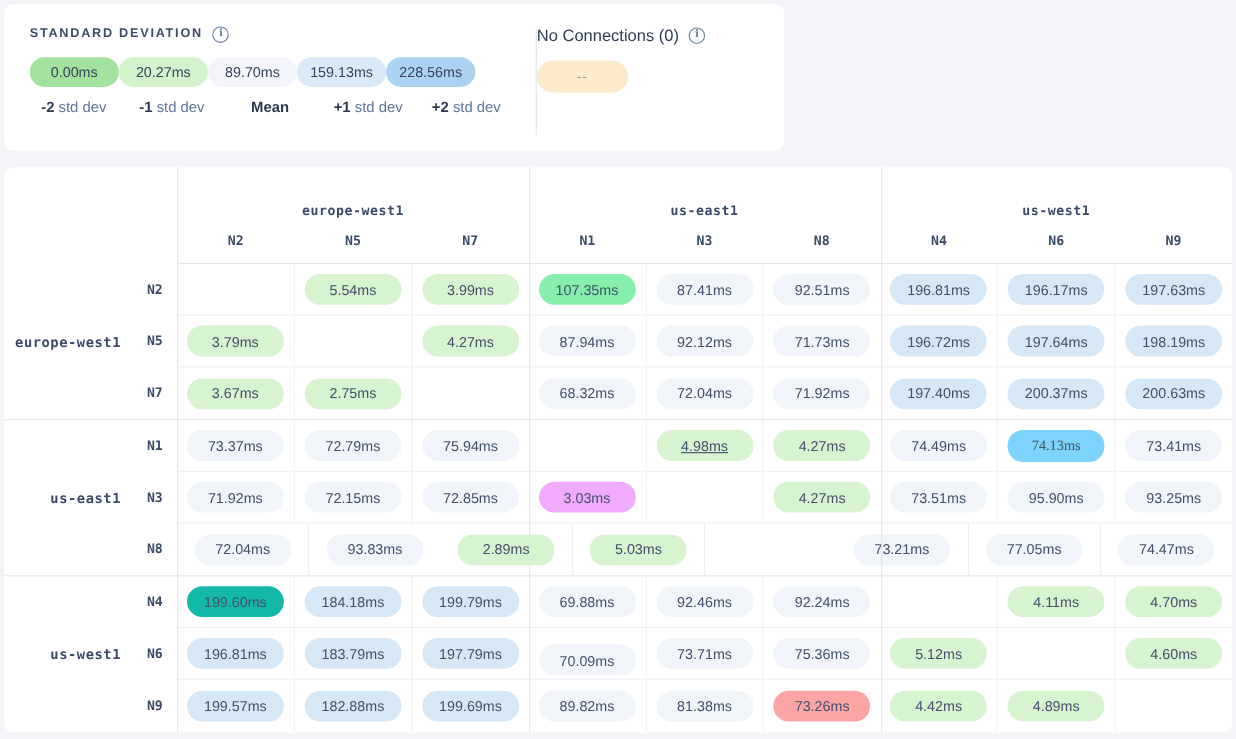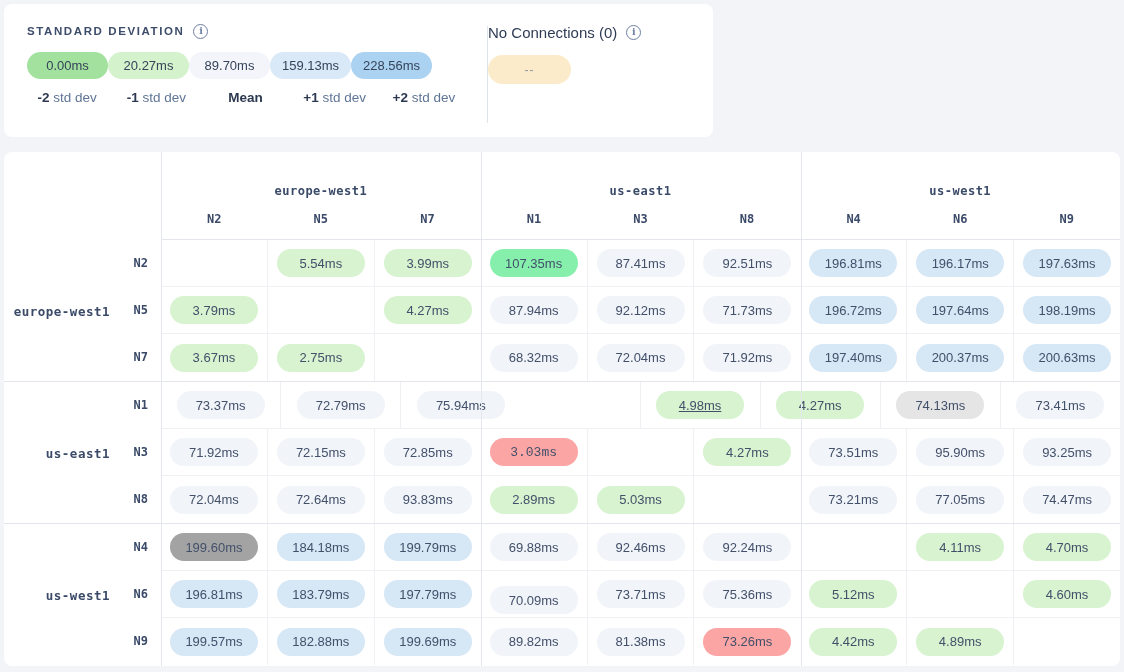--- a/index.html
+++ b/index.html
@@ -258,60 +258,60 @@
               <div class="mcell bl">
                 <span class="pill" style="background: rgb(241, 244, 249);">75.94ms</span>
               </div>
               <div class="mcell"></div>
               <div class="mcell bl">
                 <span class="pill" style="background: rgb(215, 243, 207); text-decoration: underline;">4.98ms</span>
               </div>
               <div class="mcell bl">
                 <span class="pill" style="background: rgb(215, 243, 207);">4.27ms</span>
               </div>
-              <div class="mcell bl">
-                <span class="pill" style="background: #e5e5e5;">74.13ms</span>
+              <div class="mcell">
+                <span class="pill" style="background: rgb(241, 244, 249);">74.49ms</span>
+              </div>
+              <div class="mcell bl">
+                <span class="pill" style="background: #7dd3fc; font-family: Liberation Serif, serif;">74.13ms</span>
               </div>
               <div class="mcell bl">
                 <span class="pill" style="background: rgb(241, 244, 249);">73.41ms</span>
               </div>
             </div>
             <div class="mrow">
               <div class="mcell">
                 <span class="pill" style="background: rgb(241, 244, 249);">71.92ms</span>
               </div>
               <div class="mcell bl">
                 <span class="pill" style="background: rgb(241, 244, 249);">72.15ms</span>
               </div>
               <div class="mcell bl">
                 <span class="pill" style="background: rgb(241, 244, 249);">72.85ms</span>
               </div>
               <div class="mcell">
-                <span class="pill" style="background: #fca5a5; font-family: Liberation Mono, monospace;">3.03ms</span>
+                <span class="pill" style="background: #f0abfc;">3.03ms</span>
               </div>
               <div class="mcell bl"></div>
               <div class="mcell bl">
                 <span class="pill" style="background: rgb(215, 243, 207);">4.27ms</span>
               </div>
               <div class="mcell">
                 <span class="pill" style="background: rgb(241, 244, 249);">73.51ms</span>
               </div>
               <div class="mcell bl">
                 <span class="pill" style="background: rgb(241, 244, 249);">95.90ms</span>
               </div>
               <div class="mcell bl">
                 <span class="pill" style="background: rgb(241, 244, 249);">93.25ms</span>
               </div>
             </div>
             <div class="mrow">
               <div class="mcell">
                 <span class="pill" style="background: rgb(241, 244, 249);">72.04ms</span>
-              </div>
-              <div class="mcell bl">
-                <span class="pill" style="background: rgb(241, 244, 249);">72.64ms</span>
               </div>
               <div class="mcell bl">
                 <span class="pill" style="background: rgb(241, 244, 249);">93.83ms</span>
               </div>
               <div class="mcell">
                 <span class="pill" style="background: rgb(215, 243, 207);">2.89ms</span>
               </div>
               <div class="mcell bl">
                 <span class="pill" style="background: rgb(215, 243, 207);">5.03ms</span>
               </div>
@@ -331,21 +331,21 @@
         <div class="rgroup">
           <div class="labelcol">
             <div class="rregion mono">us-west1</div>
             <div class="rnode mono">N4</div>
             <div class="rnode mono">N6</div>
             <div class="rnode mono">N9</div>
           </div>
           <div class="rows">
             <div class="mrow">
               <div class="mcell">
-                <span class="pill" style="background: #a3a3a3;">199.60ms</span>
+                <span class="pill" style="background: #14b8a6;">199.60ms</span>
               </div>
               <div class="mcell bl">
                 <span class="pill" style="background: rgb(214, 231, 246);">184.18ms</span>
               </div>
               <div class="mcell bl">
                 <span class="pill" style="background: rgb(214, 231, 246);">199.79ms</span>
               </div>
               <div class="mcell">
                 <span class="pill" style="background: rgb(241, 244, 249);">69.88ms</span>
               </div>

